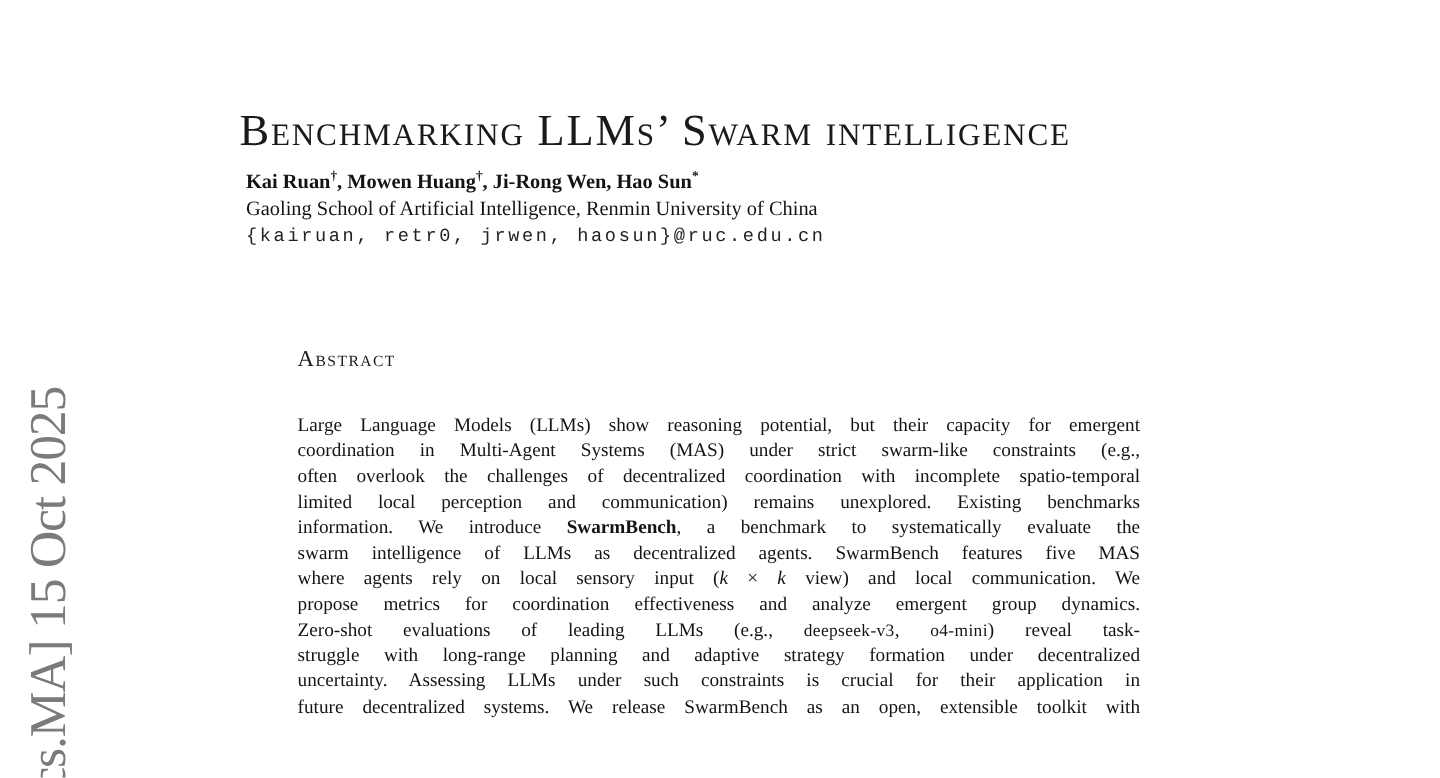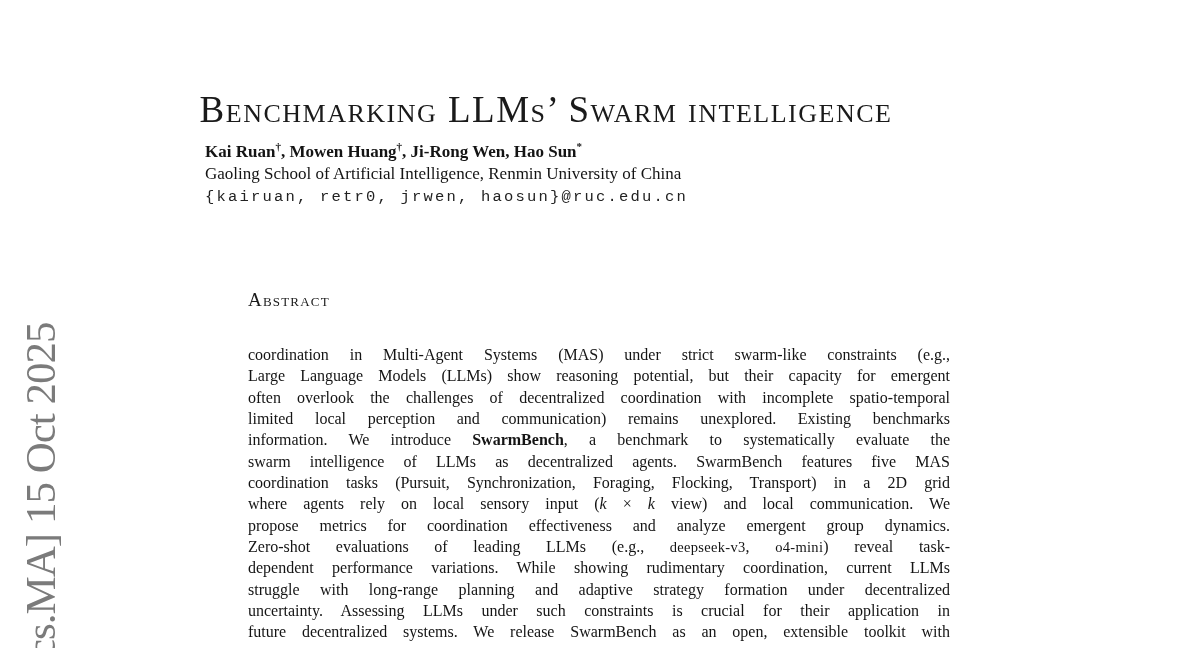--- a/index.html
+++ b/index.html
@@ -94,27 +94,25 @@
   <div class="authors-line">
     <span>Kai Ruan</span><sup>†</sup><span>, </span><span>Mowen Huang</span><sup>†</sup><span>, </span><span>Ji-Rong Wen</span><span>, </span><span>Hao Sun</span><sup>*</sup>
   </div>
   <div class="affiliation-line">Gaoling School of Artificial Intelligence, Renmin University of China</div>
   <div class="email-line">{kairuan, retr0, jrwen, haosun}@ruc.edu.cn</div>
 </div>
 
 <div class="abstract-heading">Abstract</div>
 
 <div class="abstract-body">
+  <div class="aline"><span>Large Language Models (LLMs) show reasoning potential, but their capacity for emergent</span></div>
   <div class="aline"><span>coordination in Multi-Agent Systems (MAS) under strict swarm-like constraints (e.g.,</span></div>
-  <div class="aline"><span>Large Language Models (LLMs) show reasoning potential, but their capacity for emergent</span></div>
   <div class="aline"><span>often overlook the challenges of decentralized coordination with incomplete spatio-temporal</span></div>
   <div class="aline"><span>limited local perception and communication) remains unexplored. Existing benchmarks</span></div>
   <div class="aline"><span>information. We introduce </span><span class="bold">SwarmBench</span><span>, a benchmark to systematically evaluate the</span></div>
   <div class="aline"><span>swarm intelligence of LLMs as decentralized agents. SwarmBench features five MAS</span></div>
-  <div class="aline"><span>coordination tasks (Pursuit, Synchronization, Foraging, Flocking, Transport) in a 2D grid</span></div>
   <div class="aline"><span>where agents rely on local sensory input (</span><span class="math-i">k</span><span> × </span><span class="math-i">k</span><span> view) and local communication. We</span></div>
   <div class="aline"><span>propose metrics for coordination effectiveness and analyze emergent group dynamics.</span></div>
   <div class="aline"><span>Zero-shot evaluations of leading LLMs (e.g., </span><span class="mono">deepseek-v3</span><span>, </span><span class="mono">o4-mini</span><span>) reveal task-</span></div>
-  <div class="aline"><span>dependent performance variations. While showing rudimentary coordination, current LLMs</span></div>
   <div class="aline"><span>struggle with long-range planning and adaptive strategy formation under decentralized</span></div>
   <div class="aline"><span>uncertainty. Assessing LLMs under such constraints is crucial for their application in</span></div>
   <div class="aline"><span>future decentralized systems. We release SwarmBench as an open, extensible toolkit with</span></div>
 </div>
 
 </body></html>

